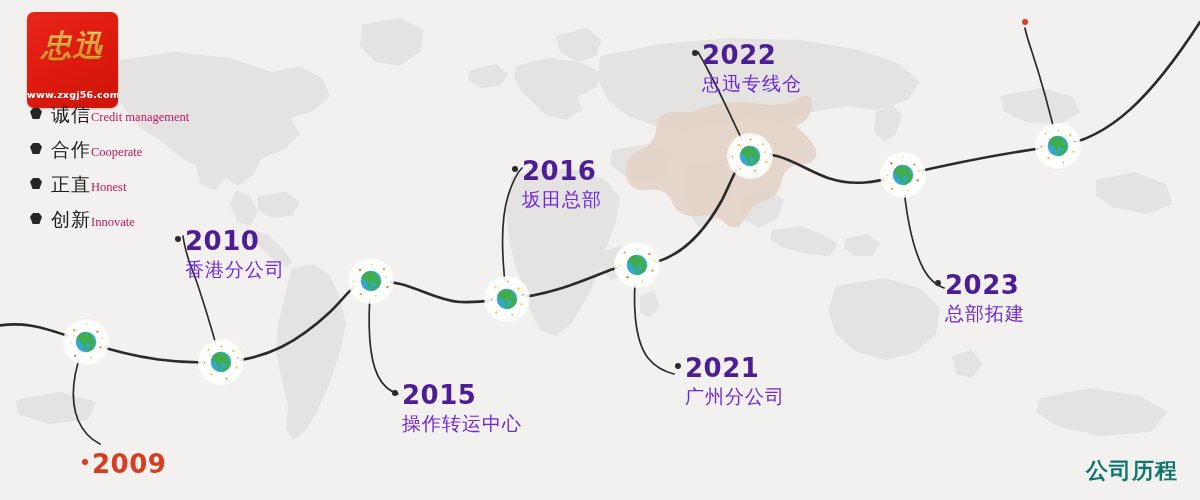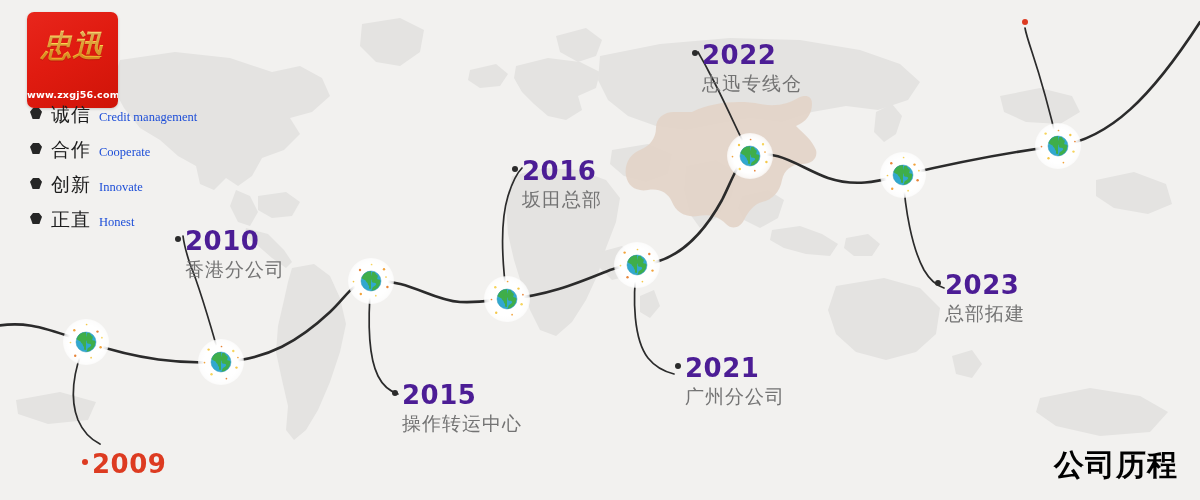--- a/index.html
+++ b/index.html
@@ -31,21 +31,21 @@
   .entry .dot{
     display:inline-block;width:6px;height:6px;border-radius:50%;
     background:#2b2b2b;vertical-align:middle;margin-right:4px;margin-bottom:5px;
   }
   .entry .year{
     display:inline-block;font-size:26px;font-weight:700;color:#4c1d95;
     letter-spacing:0.5px;line-height:1;vertical-align:middle;
     font-family:"DejaVu Sans",sans-serif;
   }
   .entry .desc{
-    display:block;font-size:19px;color:#737373;line-height:1.15;
+    display:block;font-size:19px;color:#6d28d9;line-height:1.15;
     margin-top:5px;margin-left:10px;letter-spacing:1px;
   }
   .entry.red .dot{background:#dd3b21;}
   .entry.red .year{color:#dd3b21;}
   .entry.red .desc{color:#dd3b21;}
 
   .future{position:absolute;z-index:5;white-space:nowrap;}
   .future .dot{
     display:inline-block;width:6px;height:6px;border-radius:50%;
     background:#dd3b21;vertical-align:middle;margin-right:7px;margin-bottom:3px;
@@ -78,27 +78,27 @@
   }
 
   
   .values{position:absolute;left:30px;top:102px;z-index:6;}
   .value-row{display:flex;align-items:baseline;height:35px;}
   .value-bullet{
     width:12px;height:11px;background:#262626;margin-right:9px;
     clip-path:polygon(25% 0%,75% 0%,100% 35%,78% 100%,22% 100%,0% 35%);
     flex:0 0 auto;position:relative;top:-2px;
   }
-  .value-cn{font-size:19px;color:#1d1d1d;letter-spacing:1px;margin-right:8px;}
-  .value-en{font-size:12.5px;color:#1d4ed8;font-family:"Liberation Serif","DejaVu Serif",serif;}
+  .value-cn{font-size:19px;color:#1d1d1d;letter-spacing:1px;margin-right:0;}
+  .value-en{font-size:12.5px;color:#be185d;font-family:"Liberation Serif","DejaVu Serif",serif;}
 
   
   .page-title{
     position:absolute;right:22px;bottom:14px;z-index:6;
-    font-size:30px;font-weight:700;color:#000000;letter-spacing:1px;
+    font-size:22px;font-weight:700;color:#0f766e;letter-spacing:1px;
   }
 </style>
 </head>
 <body>
 
 <div id="stage">
 
   <svg class="bg-map" viewBox="0 0 1200 500" aria-hidden="true">
     <g id="mapland" fill="#e4e3e1">
 
@@ -341,25 +341,25 @@
         <span class="value-cn">诚信</span>
         <span class="value-en">Credit management</span>
       </div>
       <div class="value-row">
         <span class="value-bullet"></span>
         <span class="value-cn">合作</span>
         <span class="value-en">Cooperate</span>
       </div>
       <div class="value-row">
         <span class="value-bullet"></span>
+        <span class="value-cn">正直</span>
+        <span class="value-en">Honest</span>
+      </div>
+      <div class="value-row">
+        <span class="value-bullet"></span>
         <span class="value-cn">创新</span>
         <span class="value-en">Innovate</span>
       </div>
-      <div class="value-row">
-        <span class="value-bullet"></span>
-        <span class="value-cn">正直</span>
-        <span class="value-en">Honest</span>
-      </div>
     </div>
 
   <div class="page-title">公司历程</div>
 
 </div>
 
 </body></html>

